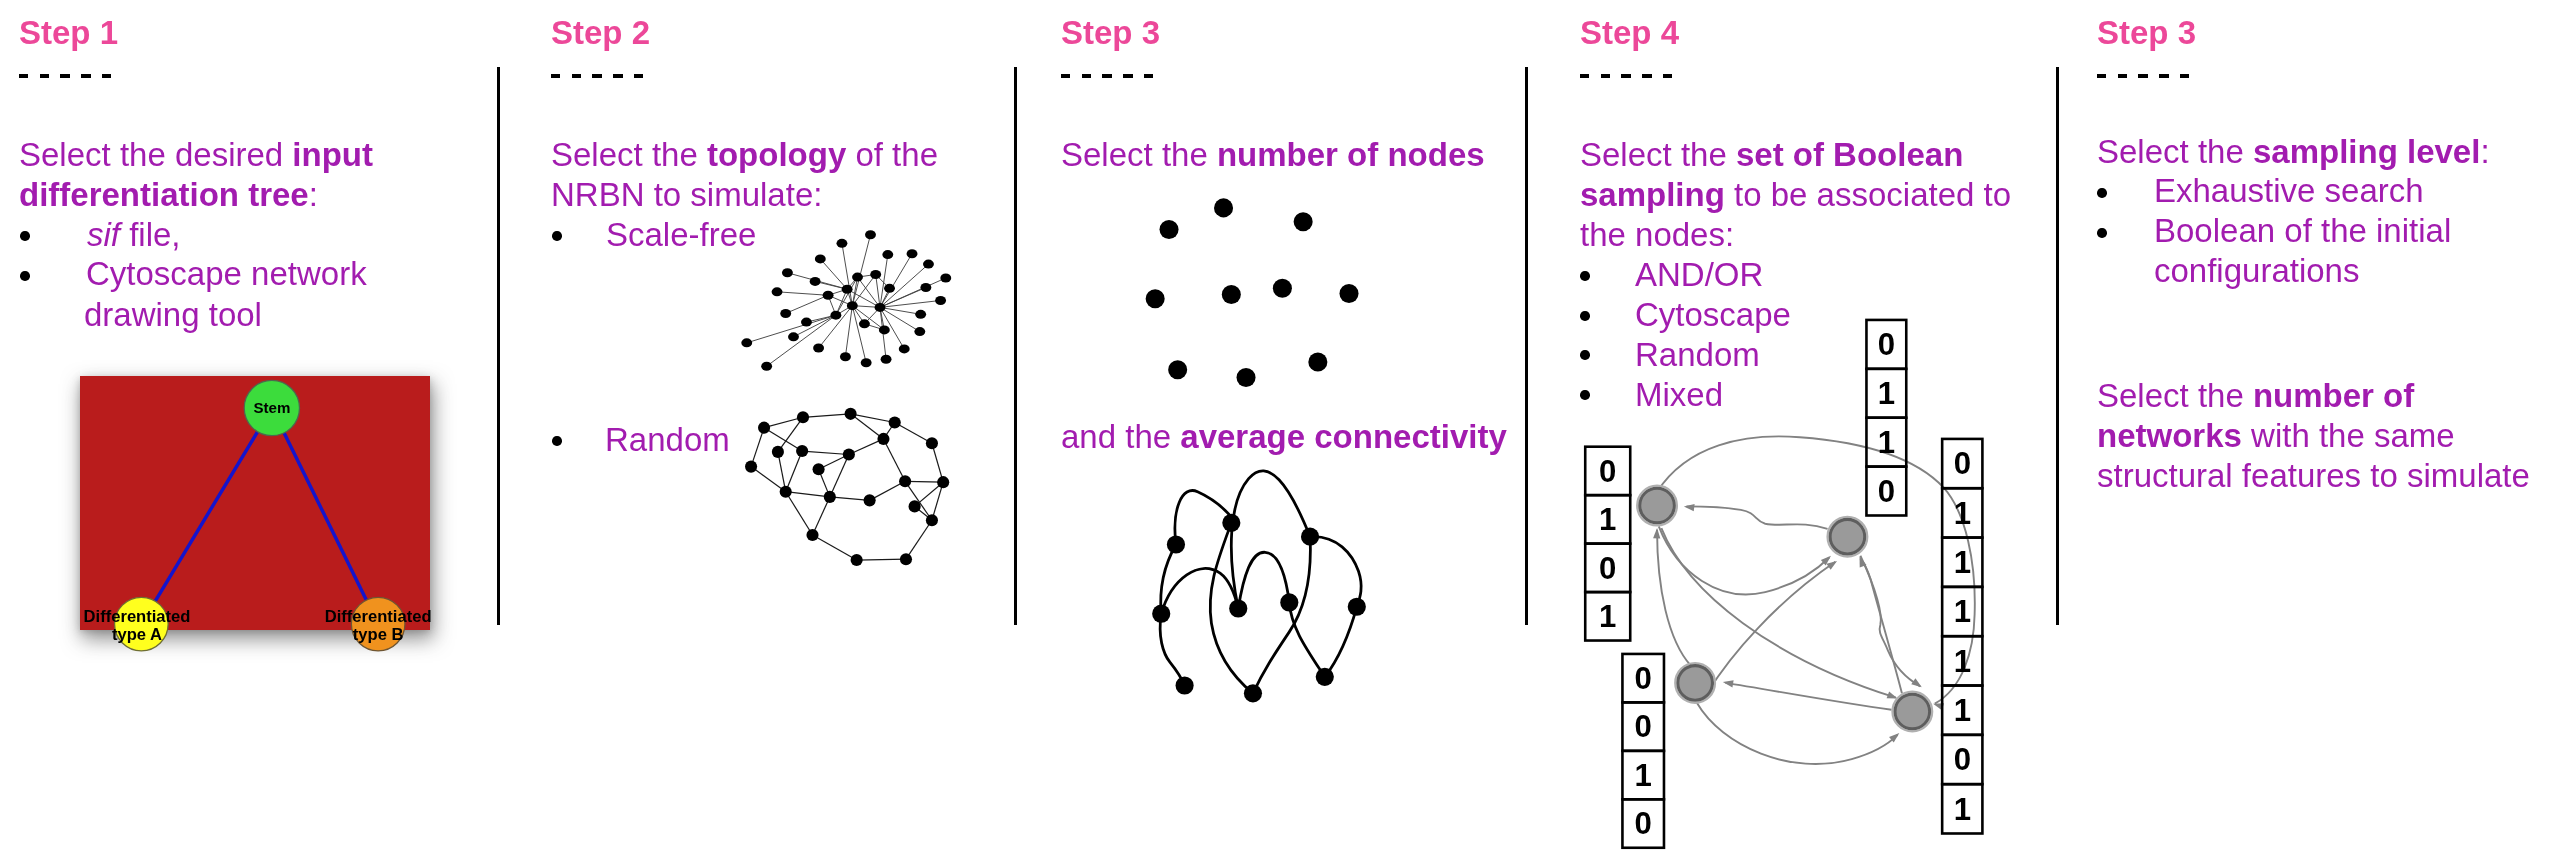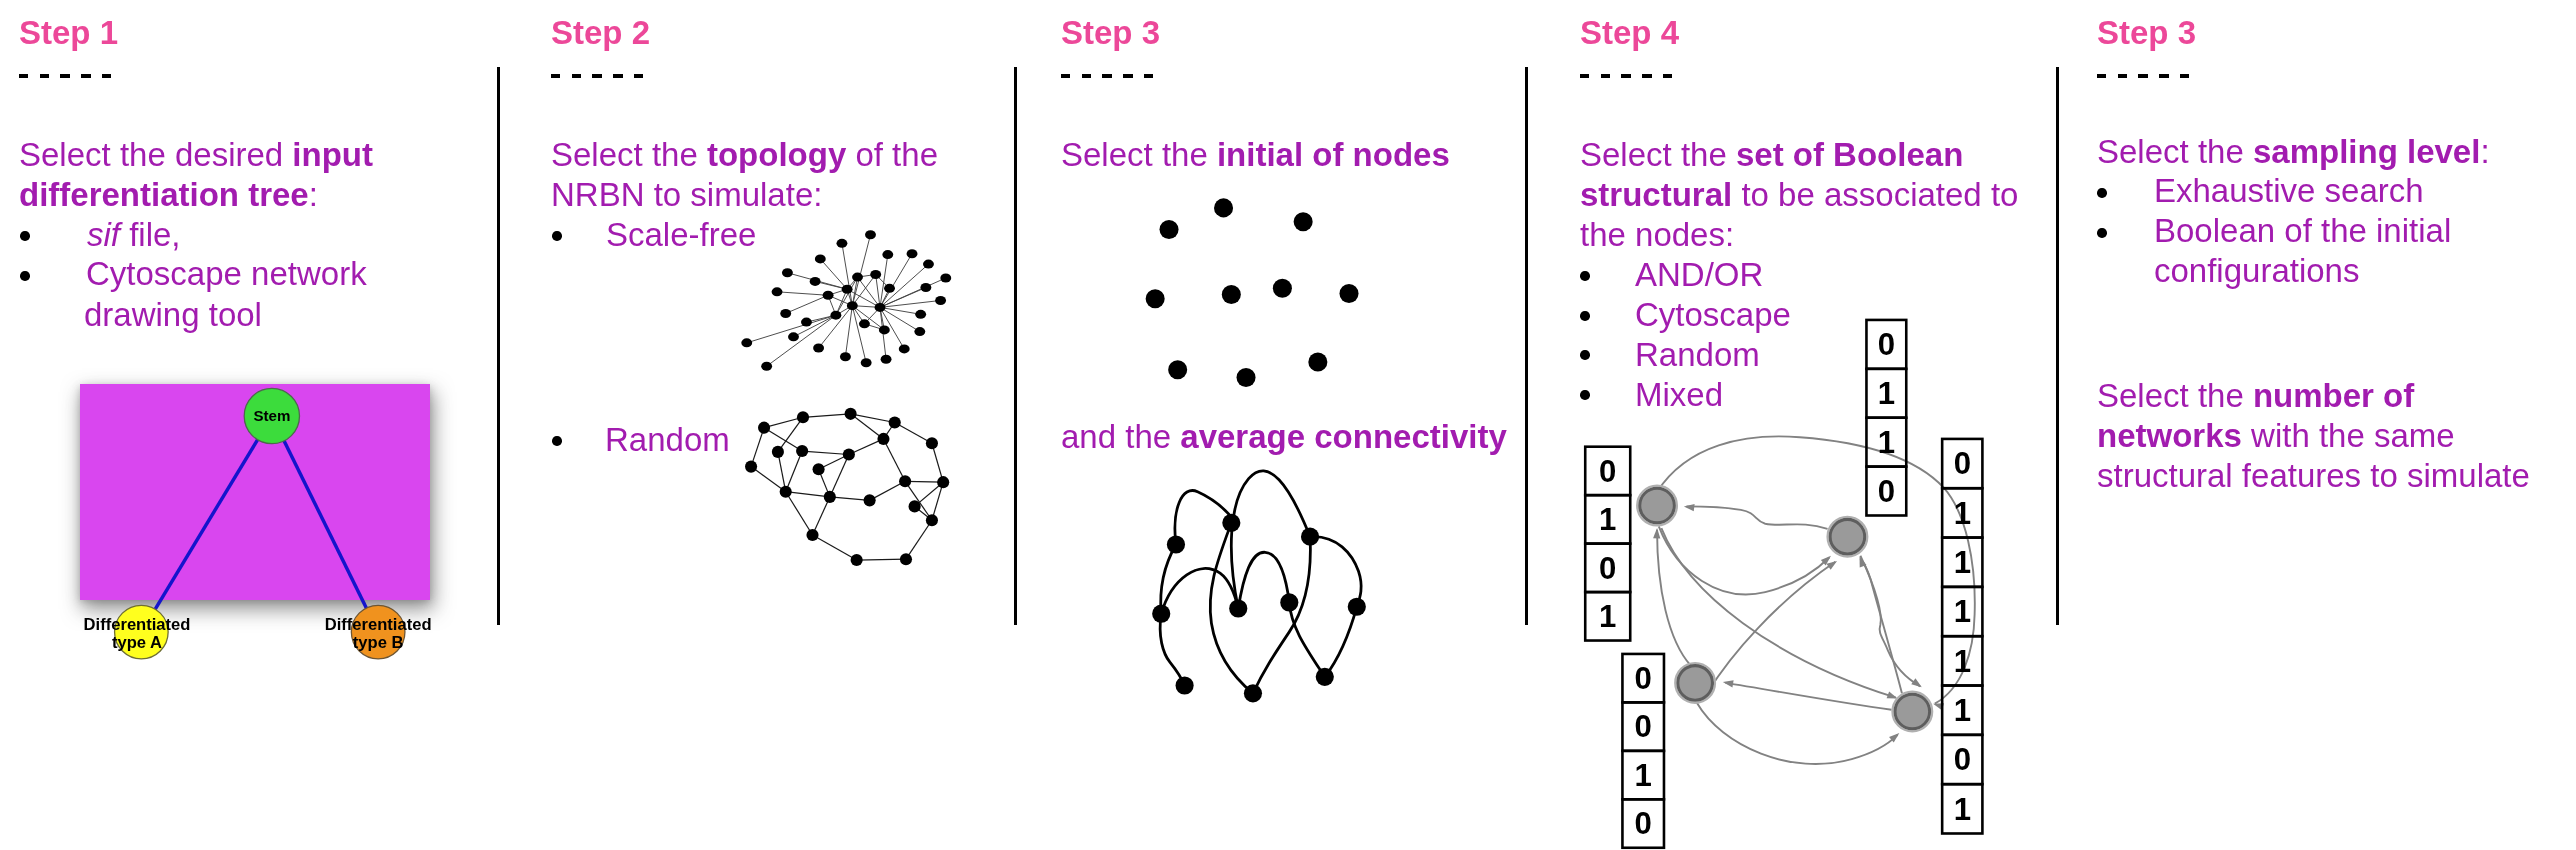--- a/index.html
+++ b/index.html
@@ -31,43 +31,43 @@
 <div class="t" style="left:87px;top:215px"><i>sif</i> file,</div>
 <div class="b" style="left:20.3px;top:271px"></div>
 <div class="t" style="left:86px;top:254px">Cytoscape network</div>
 <div class="t" style="left:84px;top:295px">drawing tool</div>
 <div class="t" style="left:551px;top:135px">Select the <b>topology</b> of the</div>
 <div class="t" style="left:551px;top:175px">NRBN to simulate:</div>
 <div class="b" style="left:552px;top:231px"></div>
 <div class="t" style="left:606px;top:215px">Scale-free</div>
 <div class="b" style="left:552px;top:436px"></div>
 <div class="t" style="left:605px;top:420px">Random</div>
-<div class="t" style="left:1061px;top:135px">Select the <b>initial of nodes</b></div>
+<div class="t" style="left:1061px;top:135px">Select the <b>number of nodes</b></div>
 <div class="t" style="left:1061px;top:417px">and the <b>average connectivity</b></div>
 <div class="t" style="left:1580px;top:135px">Select the <b>set of Boolean</b></div>
-<div class="t" style="left:1580px;top:175px"><b>structural</b> to be associated to</div>
+<div class="t" style="left:1580px;top:175px"><b>sampling</b> to be associated to</div>
 <div class="t" style="left:1580px;top:215px">the nodes:</div>
 <div class="b" style="left:1580px;top:271px"></div>
 <div class="t" style="left:1635px;top:255px">AND/OR</div>
 <div class="b" style="left:1580px;top:311px"></div>
 <div class="t" style="left:1635px;top:295px">Cytoscape</div>
 <div class="b" style="left:1580px;top:350px"></div>
 <div class="t" style="left:1635px;top:335px">Random</div>
 <div class="b" style="left:1580px;top:390px"></div>
 <div class="t" style="left:1635px;top:375px">Mixed</div>
 <div class="t" style="left:2097px;top:132px">Select the <b>sampling level</b>:</div>
 <div class="b" style="left:2097px;top:188px"></div>
 <div class="t" style="left:2154px;top:171px">Exhaustive search</div>
 <div class="b" style="left:2097px;top:228px"></div>
 <div class="t" style="left:2154px;top:211px">Boolean of the initial</div>
 <div class="t" style="left:2154px;top:251px">configurations</div>
 <div class="t" style="left:2097px;top:376px">Select the <b>number of</b></div>
 <div class="t" style="left:2097px;top:416px"><b>networks</b> with the same</div>
 <div class="t" style="left:2097px;top:456px">structural features to simulate</div>
-<div style="position:absolute;left:80px;top:384px;width:350px;height:216px;background:#d946ef;box-shadow:2.6px 8.7px 19px 1.7px rgba(60,60,60,.55), 0 1.7px 7px rgba(120,120,120,.35)">
+<div style="position:absolute;left:80px;top:376px;width:350px;height:254px;background:#b91c1c;box-shadow:2.6px 8.7px 19px 1.7px rgba(60,60,60,.55), 0 1.7px 7px rgba(120,120,120,.35)">
 <svg width="350" height="281" viewBox="0 0 405 325" style="overflow:visible">
 <line x1="222" y1="37" x2="71" y2="287" stroke="#1414cc" stroke-width="4"></line>
 <line x1="222" y1="37" x2="345" y2="287" stroke="#1414cc" stroke-width="4"></line>
 <circle cx="222" cy="37" r="32" fill="#3cdc3c" stroke="#4d694d" stroke-width="1.5"></circle>
 <circle cx="71" cy="287" r="31" fill="#ffff1e" stroke="#6e6e32" stroke-width="1.5"></circle>
 <circle cx="345" cy="287" r="31" fill="#f0921e" stroke="#6e5532" stroke-width="1.5"></circle>
 <text x="222" y="43" font-size="17.5" font-weight="bold" text-anchor="middle" fill="#000">Stem</text>
 <text x="66" y="284.5" font-size="19.2" font-weight="bold" text-anchor="middle" fill="#000">Differentiated</text>
 <text x="66" y="305.5" font-size="19.2" font-weight="bold" text-anchor="middle" fill="#000">type A</text>
 <text x="345" y="284.5" font-size="19.2" font-weight="bold" text-anchor="middle" fill="#000">Differentiated</text>

